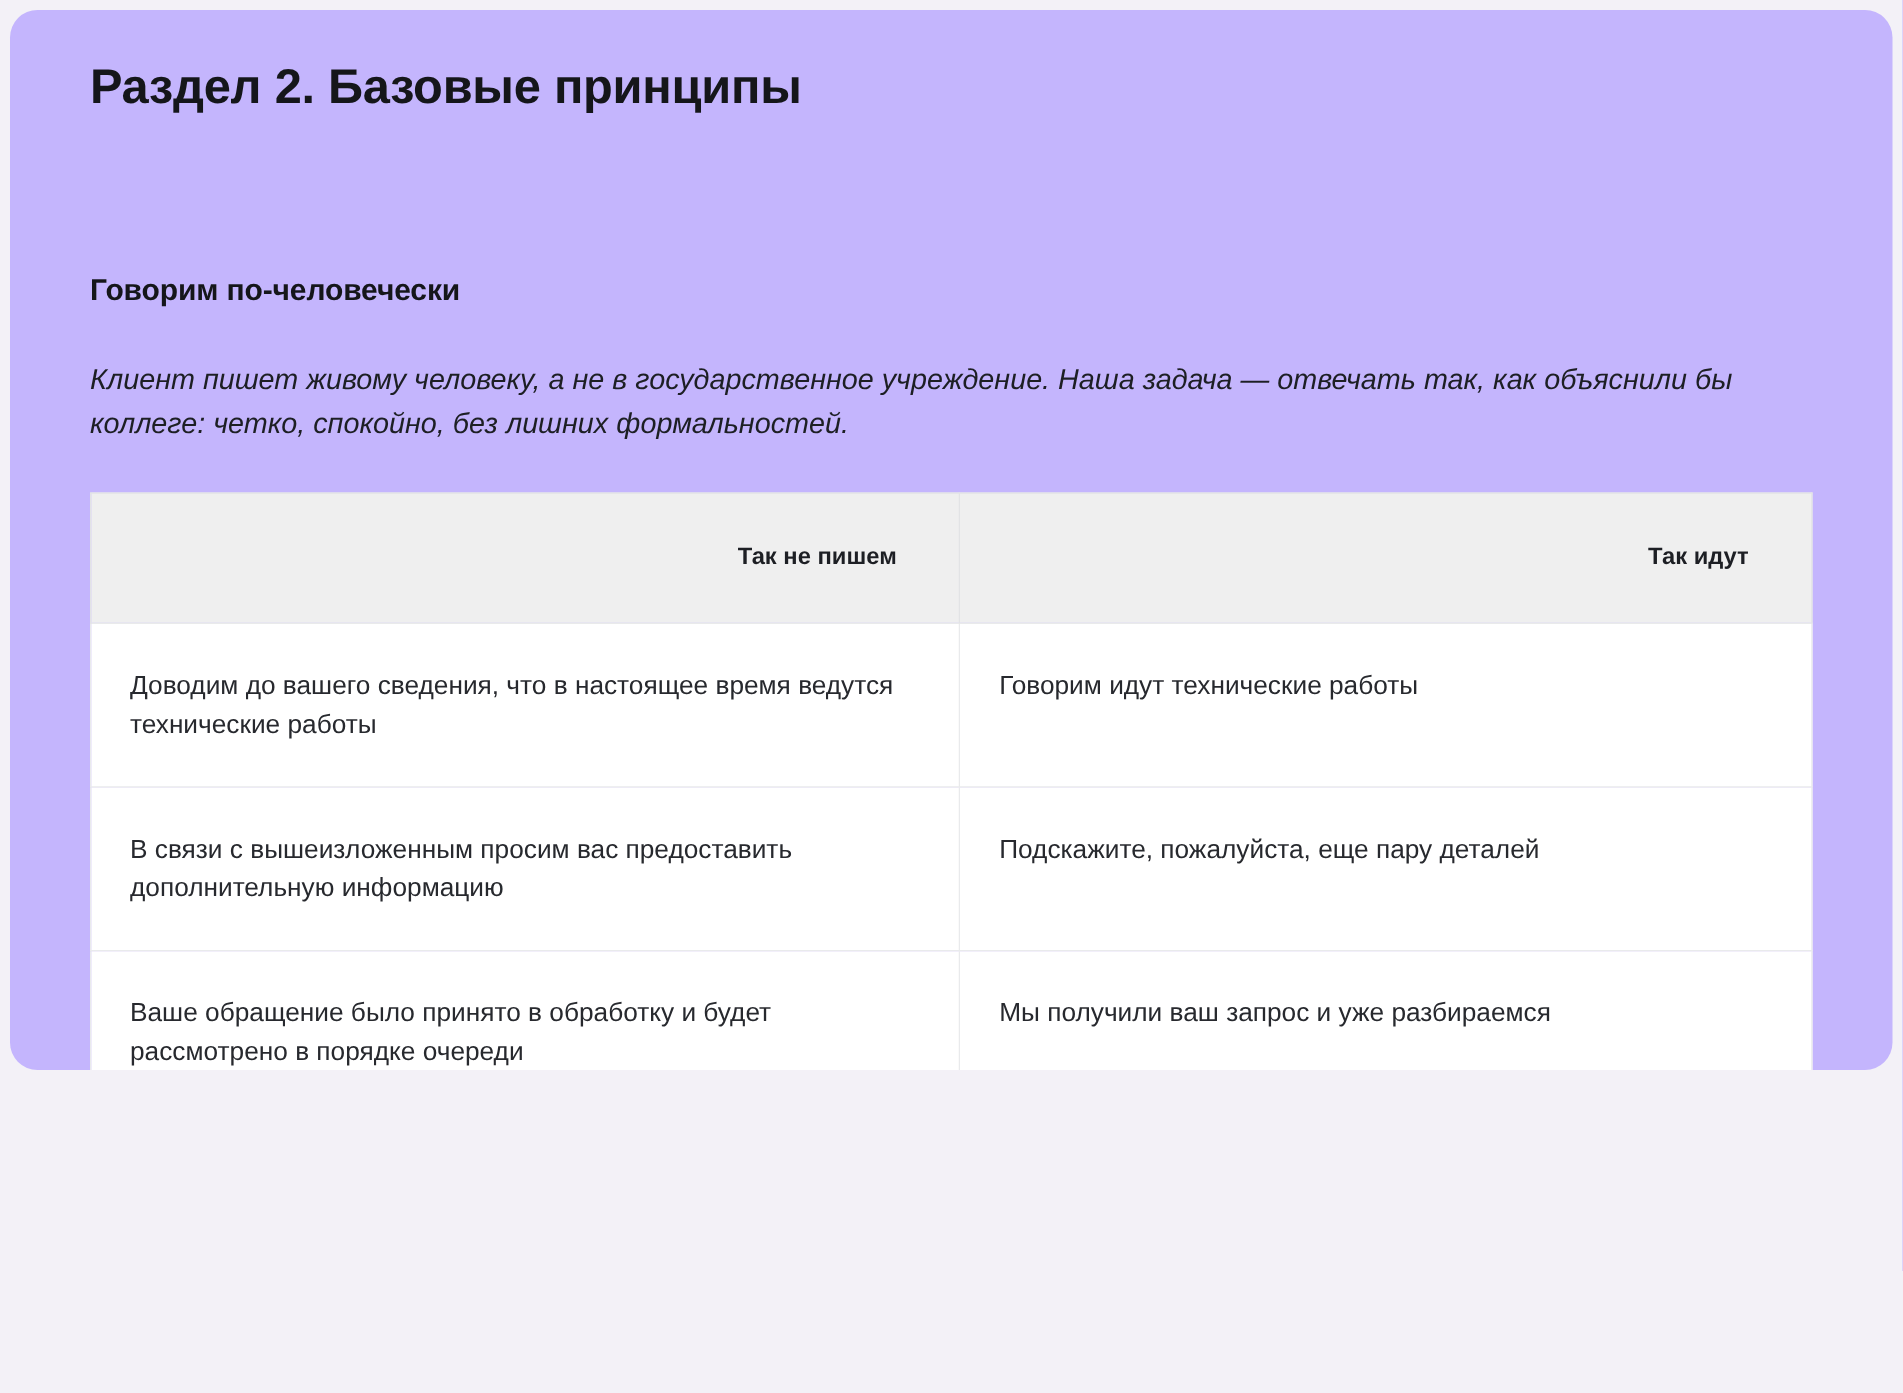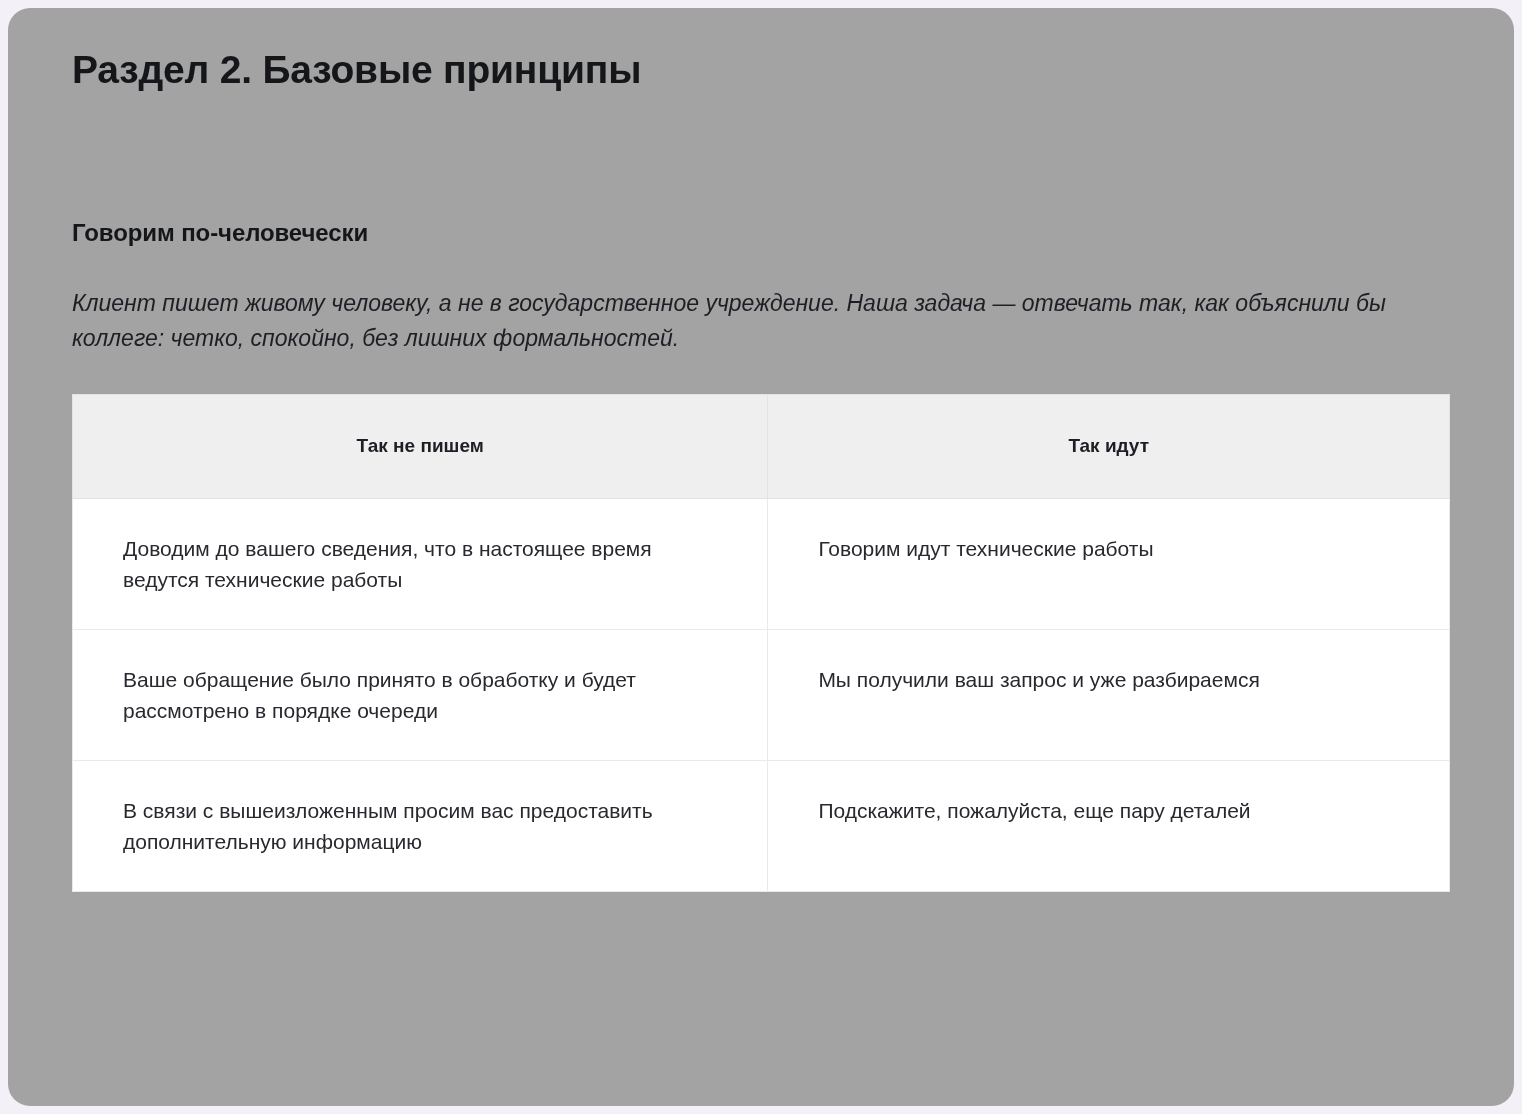--- a/index.html
+++ b/index.html
@@ -11,22 +11,22 @@
     height: 1114px;
     background: #f3f1f7;
     font-family: "Liberation Sans", sans-serif;
     -webkit-font-smoothing: antialiased;
   }
   .page-card {
     position: absolute;
     left: 8px;
     top: 8px;
     width: 1506px;
-    height: 1098px;
-    background: #a3a3a3;
+    height: 848px;
+    background: #c4b5fd;
     border-radius: 22px;
     box-sizing: border-box;
     overflow: hidden;
   }
   .content {
     padding: 38px 64px 0 64px;
   }
   .doc-title {
     font-size: 39px;
     font-weight: bold;
@@ -53,35 +53,35 @@
   }
   table.compare-table {
     margin-top: 38px;
     border-collapse: collapse;
     width: 1378px;
     table-layout: fixed;
     border: 1px solid #e2e3e5;
   }
   table.compare-table th {
     background: #efefef;
-    text-align: center;
+    text-align: right;
     font-size: 19px;
     font-weight: bold;
     color: #1d1f24;
     padding: 36px 50px;
     border: 1px solid #e2e3e5;
     vertical-align: middle;
     height: 104px;
     box-sizing: border-box;
   }
   table.compare-table td {
     font-size: 21px;
     color: #27292e;
     line-height: 1.48;
-    padding: 34px 50px;
+    padding: 34px 31px;
     border: 1px solid #e9eaec;
     vertical-align: top;
     background: #ffffff;
   }
   table.compare-table col.col-left { width: 50.5%; }
   table.compare-table col.col-right { width: 49.5%; }
 </style>
 </head>
 <body>
 
@@ -104,24 +104,24 @@
           <th>Так не пишем</th>
           <th>Так идут</th>
         </tr>
       </thead>
       <tbody>
         <tr>
           <td>Доводим до вашего сведения, что в настоящее время ведутся технические работы</td>
           <td>Говорим идут технические работы</td>
         </tr>
         <tr>
+          <td>В связи с вышеизложенным просим вас предоставить дополнительную информацию</td>
+          <td>Подскажите, пожалуйста, еще пару деталей</td>
+        </tr>
+        <tr>
           <td>Ваше обращение было принято в обработку и будет рассмотрено в порядке очереди</td>
           <td>Мы получили ваш запрос и уже разбираемся</td>
-        </tr>
-        <tr>
-          <td>В связи с вышеизложенным просим вас предоставить дополнительную информацию</td>
-          <td>Подскажите, пожалуйста, еще пару деталей</td>
         </tr>
       </tbody>
     </table>
 
   </div>
 </div>
 
 </body></html>

